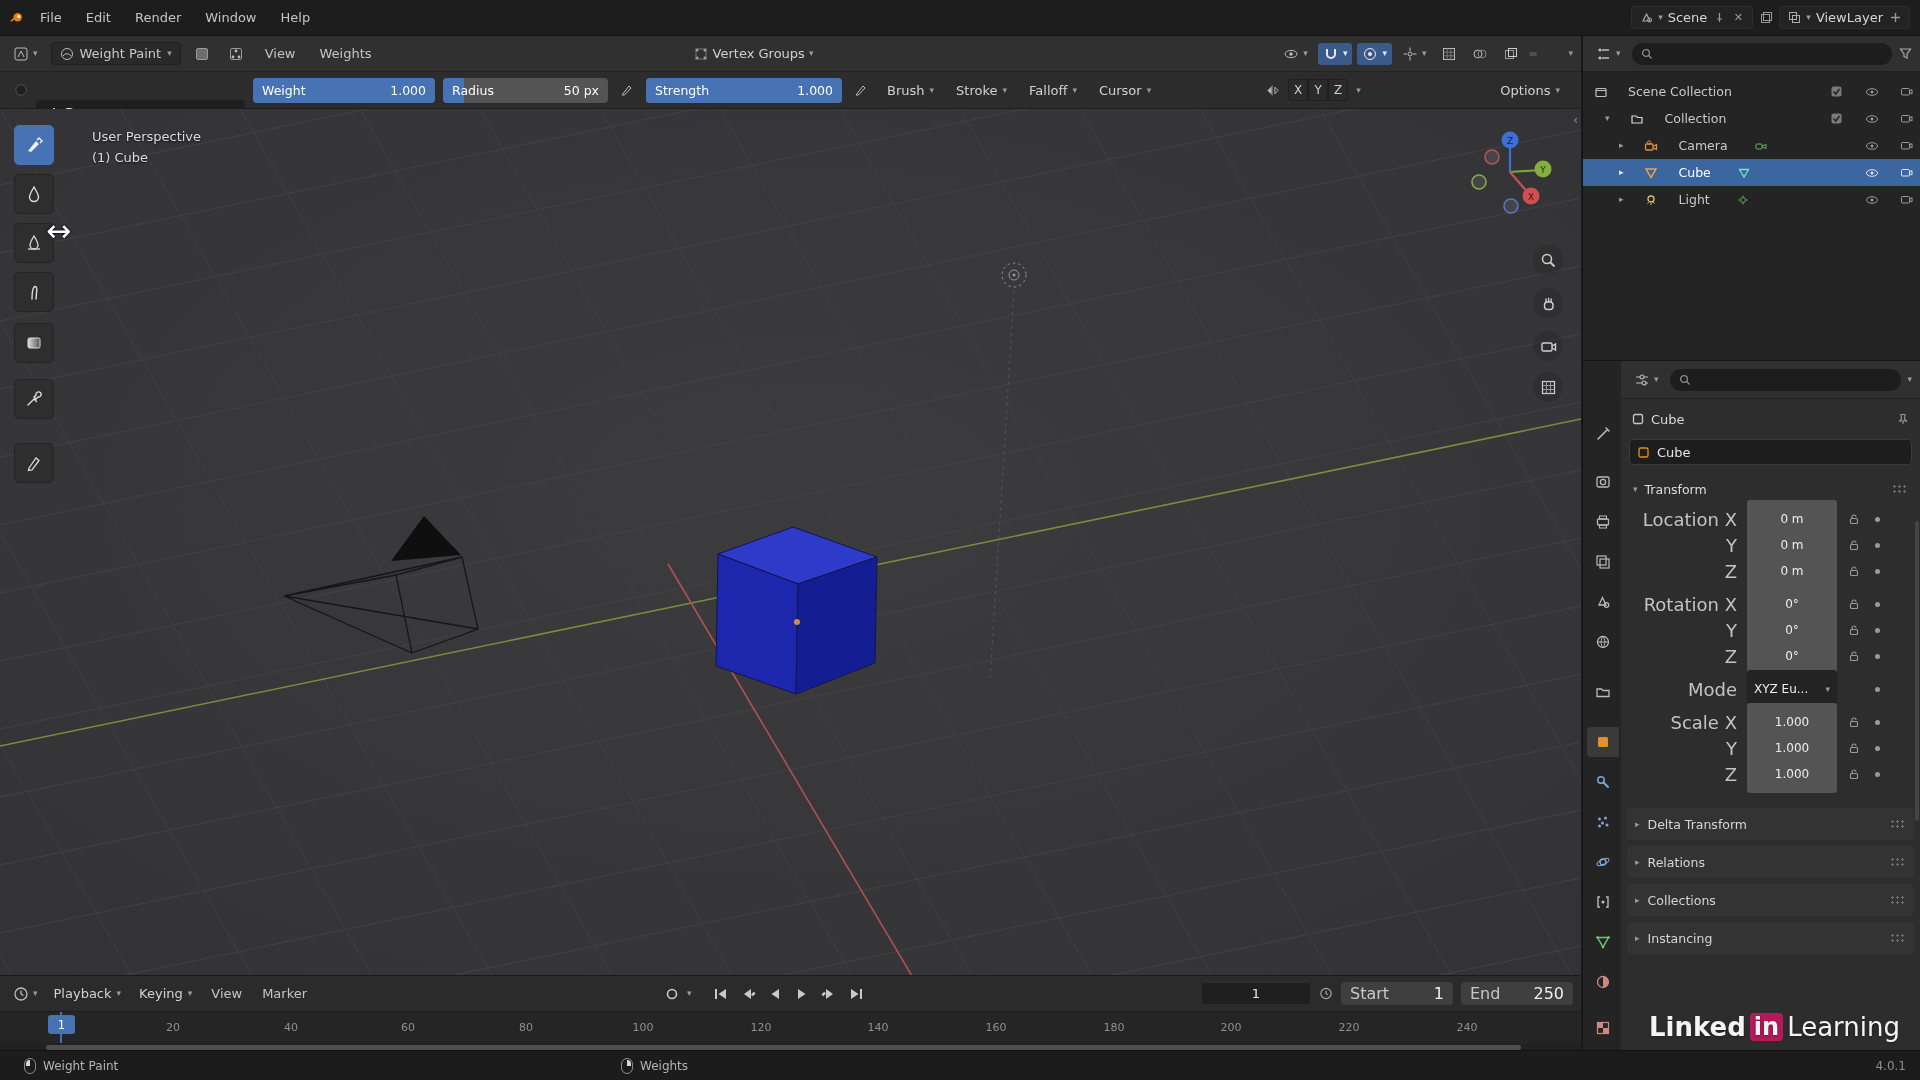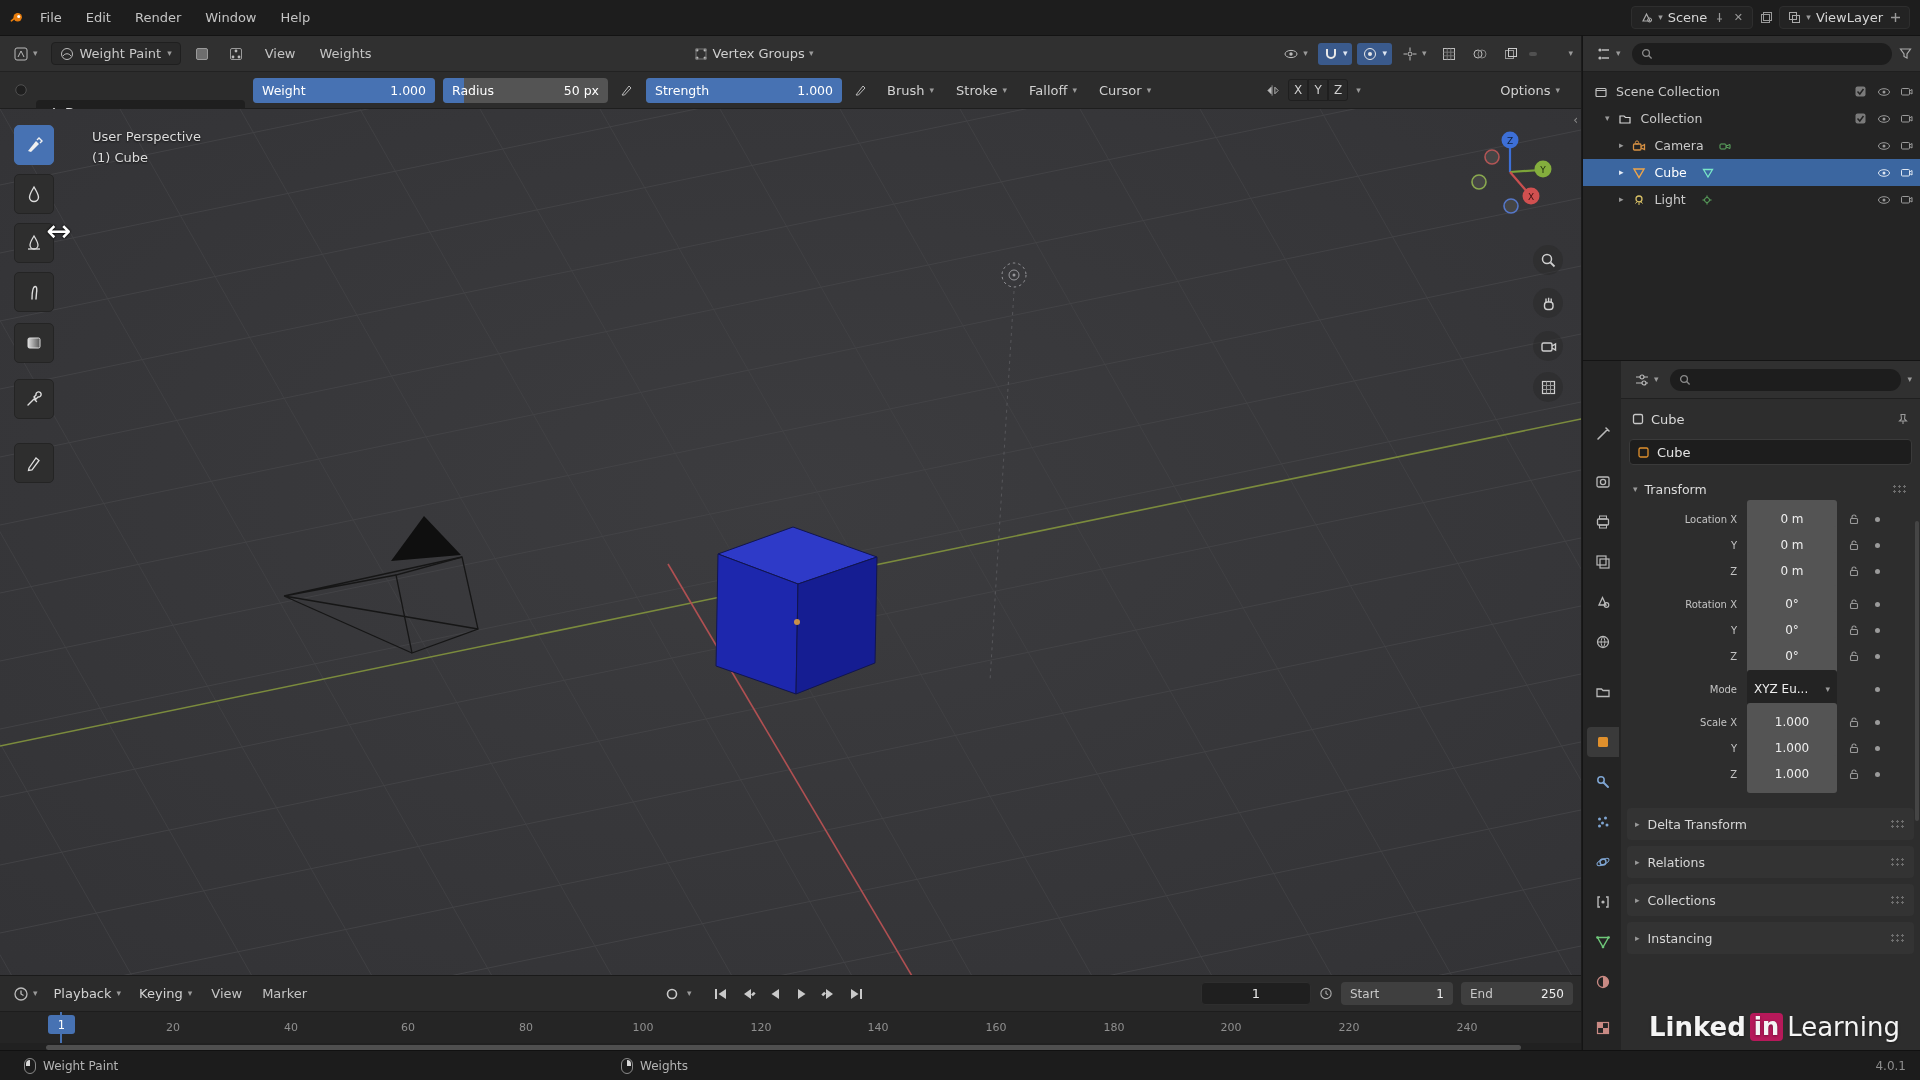--- a/index.html
+++ b/index.html
@@ -55,54 +55,54 @@
   .tool-btn.active { background:#4772b3; border-color:#4772b3; }
   #nav-gizmo { position:absolute; left:1465px; top:18px; }
   .side-nav { position:absolute; left:1533px; width:30px; height:30px; display:flex; align-items:center; justify-content:center; border-radius:50%; background:rgba(40,40,40,.45); }
   #mouse-cursor { position:absolute; left:46px; top:104px; font-size:30px; color:#fff; text-shadow:0 0 2px #000, 0 0 2px #000; }
   #panel-collapse-arrow { position:absolute; right:3px; top:4px; color:#8f8f8f; font-size:12px; }
 
   
   #outliner { height:325px; background:#242424; display:flex; flex-direction:column; flex:none; border-bottom:1px solid #141414; }
   #outliner-header { height:36px; background:#303030; border-bottom:1px solid #1f1f1f; display:flex; align-items:center; gap:6px; padding:0 8px; flex:none; }
   .search-field { flex:1; height:22px; background:#1d1d1d; border-radius:11px; display:flex; align-items:center; gap:6px; padding:0 9px; color:#8a8a8a; }
-  .ol-row { height:27px; display:flex; align-items:center; gap:8px; padding-right:6px; font-size:12.5px; color:#c9c9c9; }
+  .ol-row { height:27px; display:flex; align-items:center; gap:20px; padding-right:6px; font-size:12.5px; color:#c9c9c9; }
   .ol-row.selected { background:#3b66a0; color:#fff; }
   .ol-spacer { flex:1; }
   .ol-ic { width:15px; height:15px; flex:none; display:flex; align-items:center; justify-content:center; }
 
   
   #properties { flex:1; position:relative; background:#2d2d2d; display:flex; }
   #prop-tabs { width:38px; background:#242424; position:relative; flex:none; }
   .ptab { position:absolute; left:4px; width:32px; height:30px; display:flex; align-items:center; justify-content:center; border-radius:4px 0 0 4px; }
   .ptab.active { background:#3a3a3a; }
   #prop-main { flex:1; display:flex; flex-direction:column; min-width:0; }
   #prop-header { height:38px; background:#303030; border-bottom:1px solid #202020; display:flex; align-items:center; gap:6px; padding:0 8px; flex:none; }
   #prop-body { flex:1; padding:6px 6px 0 6px; position:relative; }
   #breadcrumb-row { display:flex; align-items:center; gap:6px; height:28px; padding:0 4px; color:#d8d8d8; }
   #name-field { height:26px; margin:6px 2px 10px 2px; background:#1d1d1d; border:1px solid #3a3a3a; border-radius:4px; display:flex; align-items:center; gap:7px; padding:0 7px; color:#e4e4e4; }
   .panel-hdr { height:28px; display:flex; align-items:center; gap:7px; padding:0 6px; color:#dcdcdc; font-size:12.5px; }
   .grip { width:16px; height:10px; margin-left:auto; background-image:radial-gradient(#6e6e6e 1px, transparent 1.3px); background-size:5px 5px; }
   .tf-row { display:flex; align-items:center; height:24px; margin-bottom:2px; }
-  .tf-label { width:118px; text-align:right; padding-right:10px; color:#c3c3c3; font-size:10px; flex:none; }
+  .tf-label { width:118px; text-align:right; padding-right:10px; color:#c3c3c3; font-size:18px; flex:none; }
   .vfield { width:90px; height:38px; background:#545454; border-radius:3px; display:flex; align-items:center; justify-content:center; color:#eee; font-size:12px; flex:none; }
   .vfield.dd { background:#232323; justify-content:space-between; padding:0 7px; }
   .lockbtn { width:18px; display:flex; justify-content:center; margin-left:8px; flex:none; }
   .animdot { width:5px; height:5px; border-radius:50%; background:#9a9a9a; margin-left:12px; flex:none; }
   .cpanel { height:32px; margin-top:6px; background:#333; border-radius:4px; display:flex; align-items:center; gap:8px; padding:0 8px; color:#d6d6d6; font-size:12.5px; }
   #prop-scrollbar { position:absolute; right:1px; top:160px; width:4px; height:300px; background:#454545; border-radius:2px; }
 
   
   #timeline { height:75px; flex:none; display:flex; flex-direction:column; background:#2b2b2b; border-top:1px solid #1a1a1a; }
   #tl-header { height:35px; display:flex; align-items:center; padding:0 8px; gap:4px; position:relative; flex:none; }
   #tl-transport { position:absolute; left:660px; top:0; height:35px; display:flex; align-items:center; gap:3px; }
   .tbtn { width:24px; height:22px; display:flex; align-items:center; justify-content:center; border-radius:3px; }
   #tl-right { margin-left:auto; display:flex; align-items:center; gap:8px; }
   #cur-frame-field { width:110px; height:23px; background:#1f1f1f; border:1px solid #2e2e2e; border-radius:4px; display:flex; align-items:center; justify-content:center; color:#e8e8e8; }
-  .se-box { width:112px; height:23px; background:#3f3f3f; border-radius:4px; display:flex; align-items:center; justify-content:space-between; padding:0 9px; font-size:12px; }
+  .se-box { width:112px; height:23px; background:#3f3f3f; border-radius:4px; display:flex; align-items:center; justify-content:space-between; padding:0 9px; font-size:16px; }
   #tl-ruler { height:32px; background:#252525; border-top:1px solid #1d1d1d; position:relative; flex:none; }
   .tick { position:absolute; top:9px; transform:translateX(-50%); font-size:11px; color:#8f8f8f; }
   #playhead-line { position:absolute; left:60px; top:0; width:2px; height:32px; background:#4772b3; }
   #playhead-marker { position:absolute; left:48px; top:3px; width:27px; height:19px; background:#4772b3; border-radius:3px; display:flex; align-items:center; justify-content:center; color:#fff; font-size:11.5px; }
   #tl-scroll { height:8px; background:#212121; position:relative; flex:none; }
   #tl-scrollbar { position:absolute; left:46px; right:60px; top:1.5px; height:5px; background:#4f4f4f; border-radius:3px; }
 
   
   #statusbar { position:absolute; left:0; top:1050px; width:1920px; height:30px; background:#1c1c1c; border-top:1px solid #111; font-size:12px; color:#b4b4b4; }
   .hint { position:absolute; top:0; height:30px; display:flex; align-items:center; gap:7px; }

